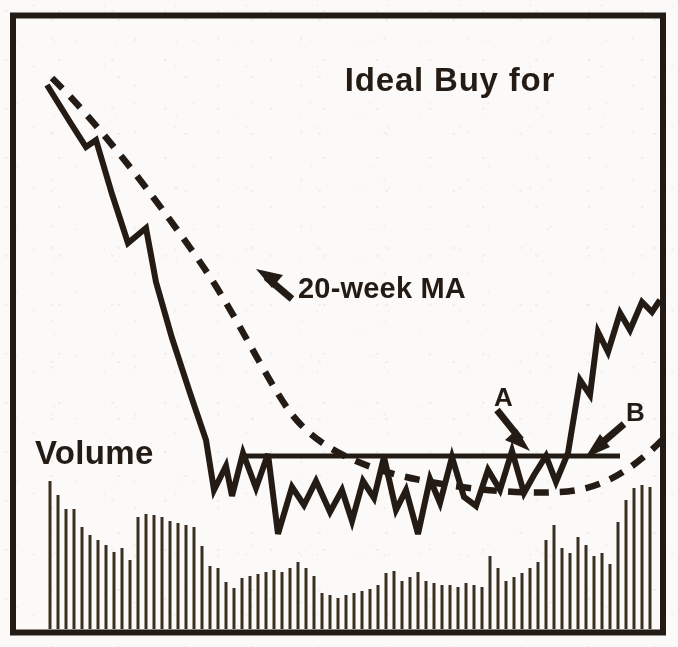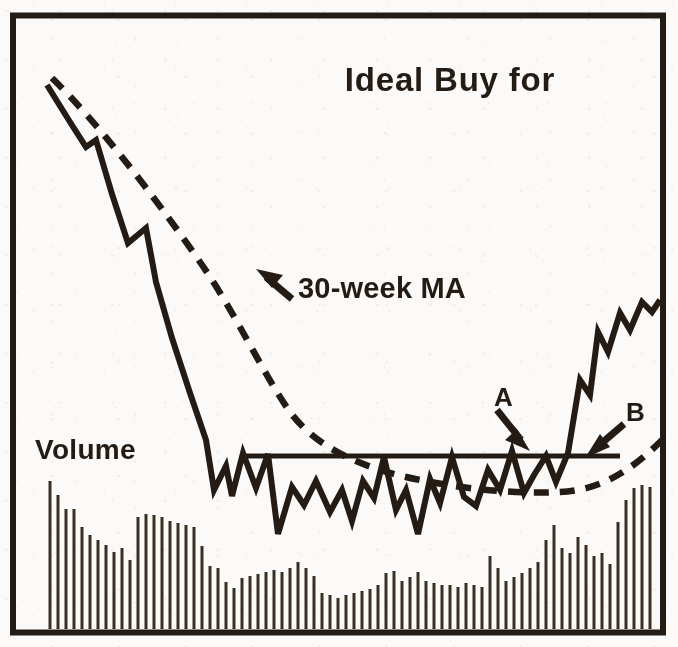--- a/index.html
+++ b/index.html
@@ -56,21 +56,21 @@
   }
   #ma-label {
     left: 298px;
     top: 272px;
     font-size: 29px;
     letter-spacing: .2px;
   }
   #volume-label {
     left: 35px;
     top: 434px;
-    font-size: 28px;
+    font-size: 33px;
     letter-spacing: .3px;
   }
   #point-a-label {
     left: 494px;
     top: 382px;
     font-size: 26px;
   }
   #point-b-label {
     left: 626px;
     top: 397px;
@@ -201,21 +201,21 @@
       <line x1="624" y1="424" x2="596" y2="448" stroke="#241c14" stroke-width="7" stroke-linecap="butt"></line>
       <polygon points="585,458 600,434 610,447" fill="#241c14"></polygon>
     </g>
 
   </svg>
 
   <div class="chart-label" id="chart-title">
     <span>Ideal Buy for</span><br>
   </div>
 
-  <div class="chart-label" id="ma-label">30-week MA</div>
+  <div class="chart-label" id="ma-label">20-week MA</div>
 
   <div class="chart-label" id="volume-label">Volume</div>
 
   <div class="chart-label" id="point-a-label">A</div>
 
   <div class="chart-label" id="point-b-label">B</div>
 
 </div>
 
 </body></html>

